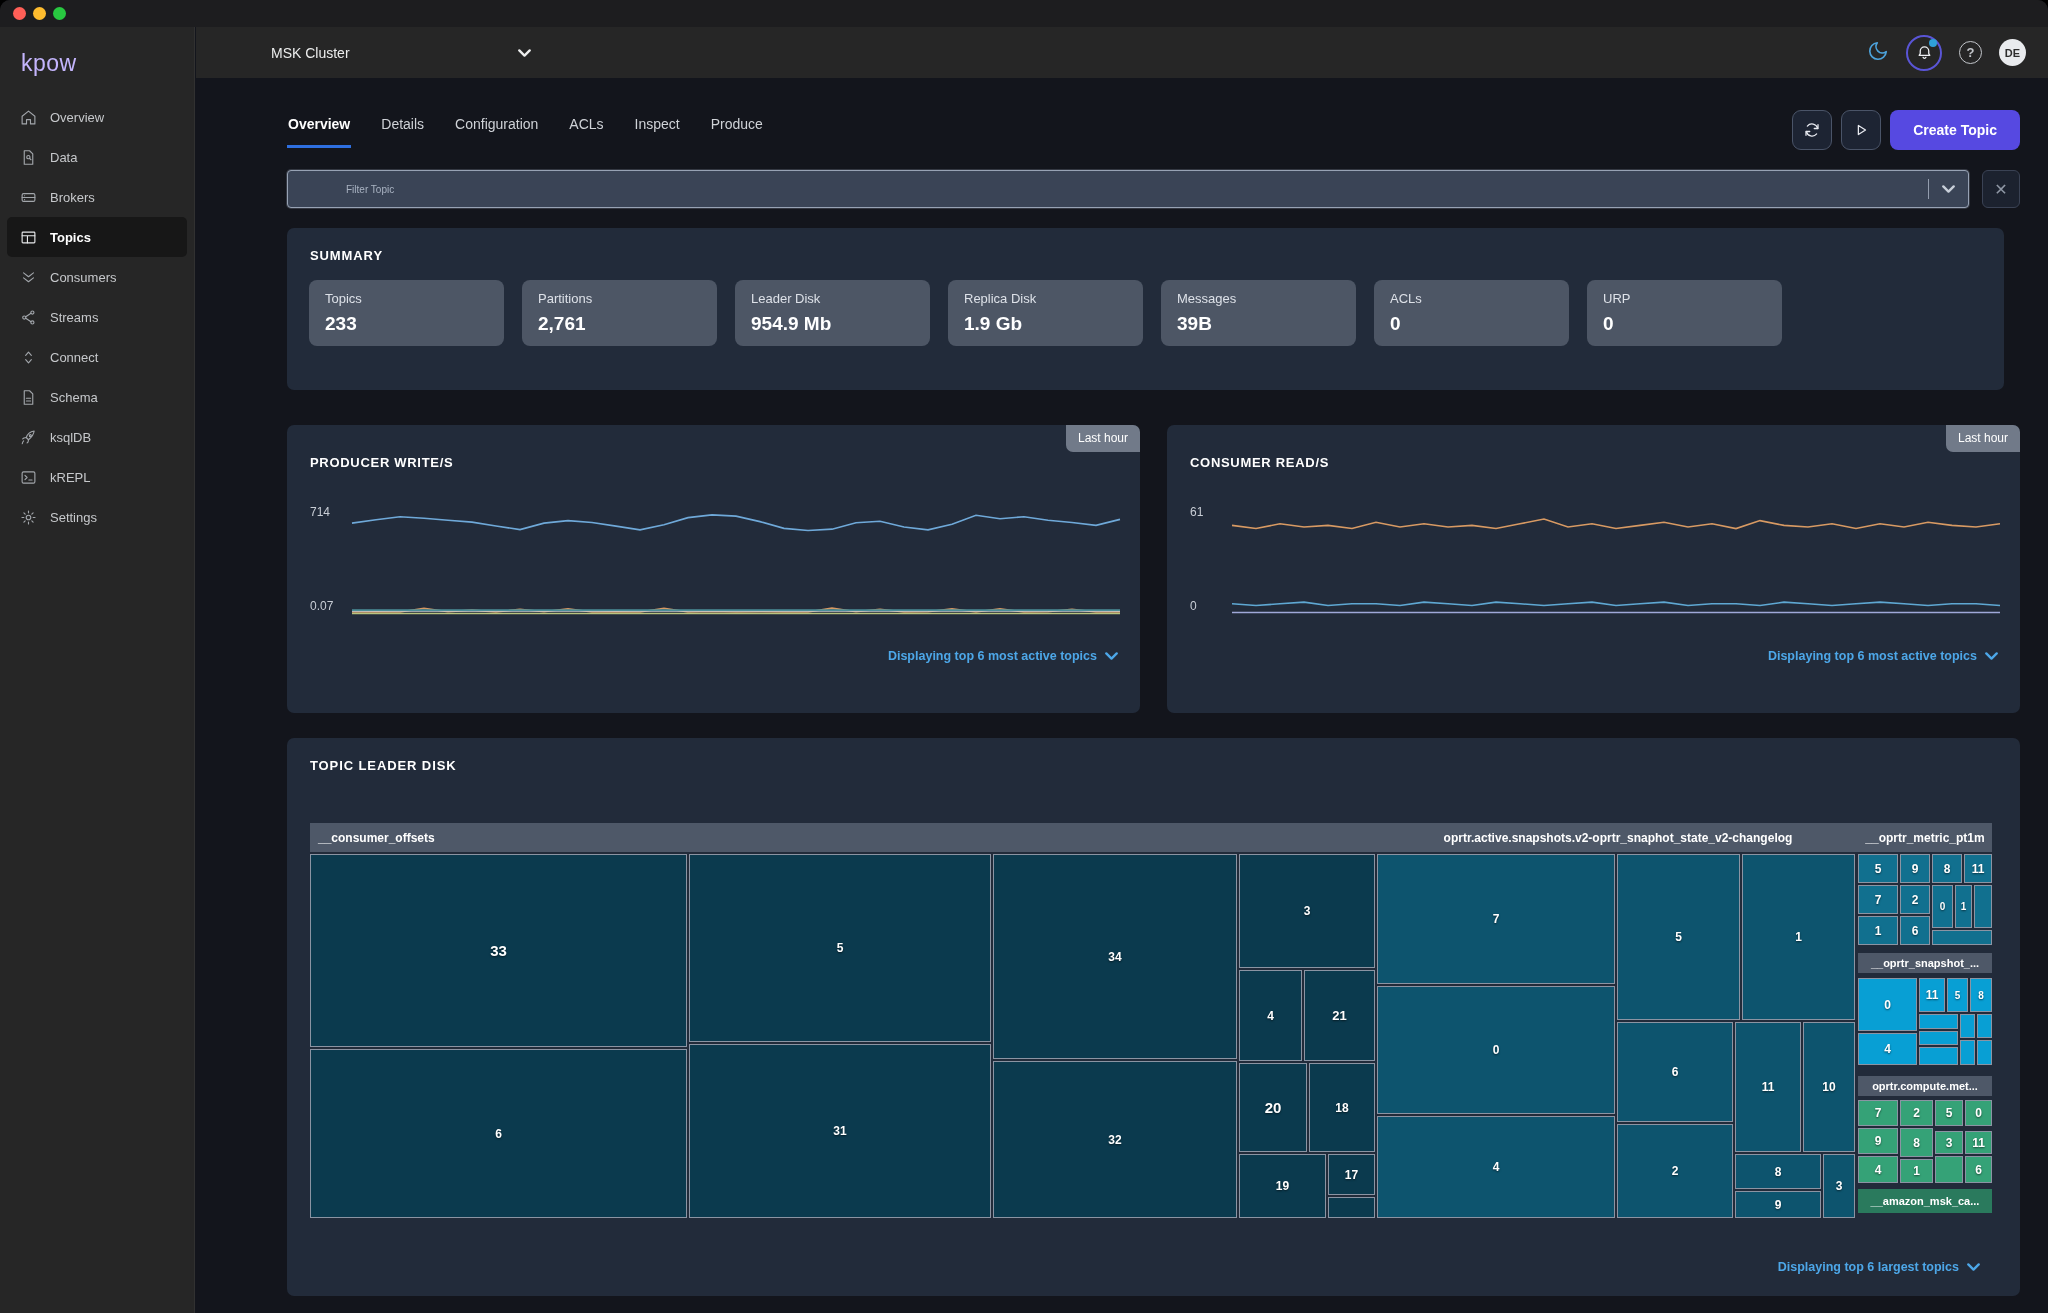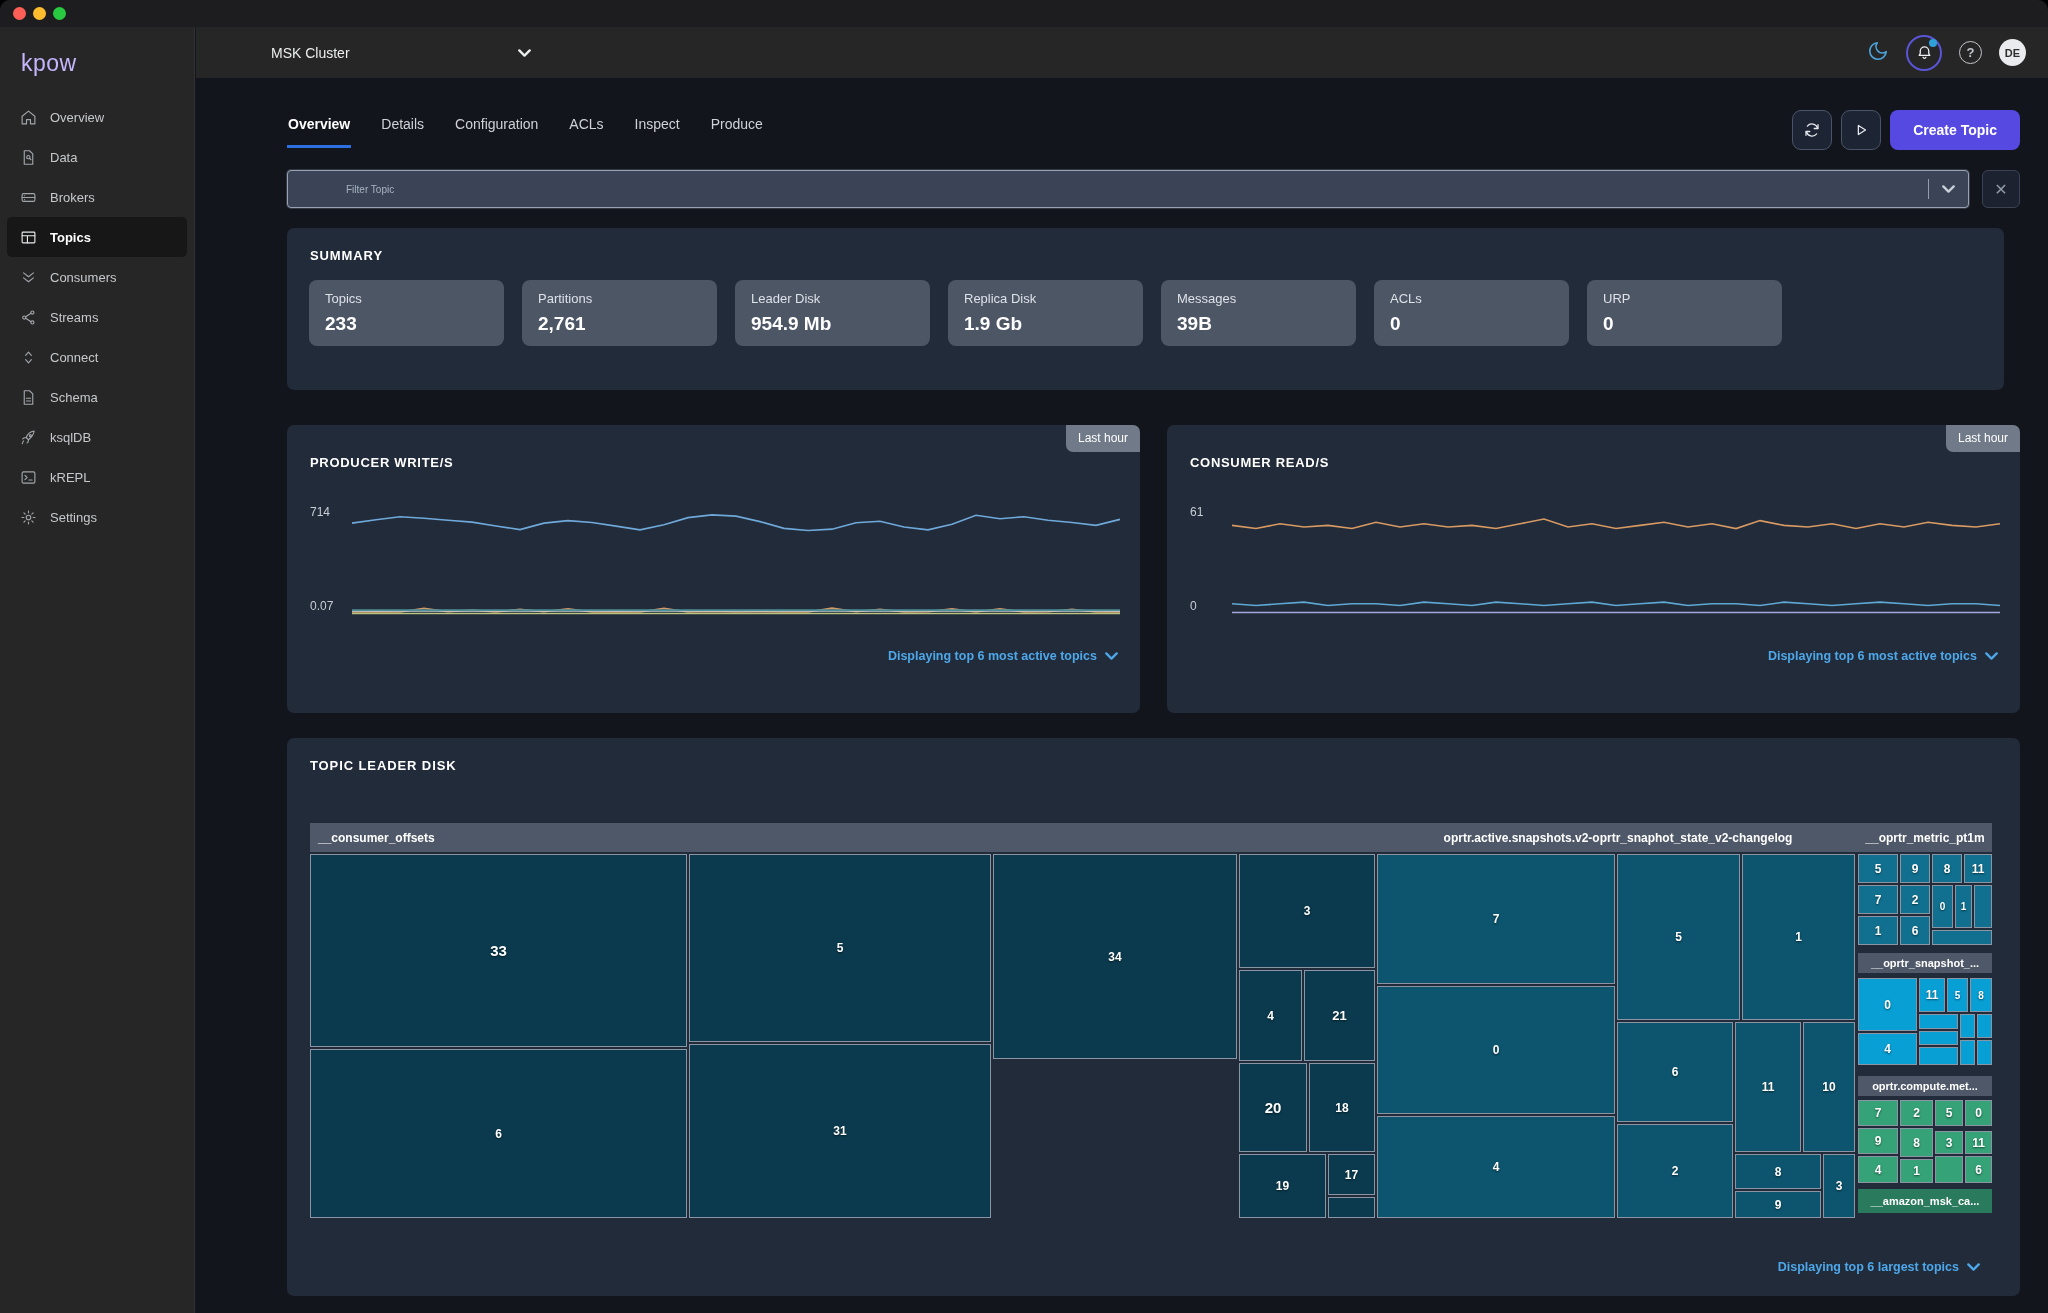--- a/index.html
+++ b/index.html
@@ -333,20 +333,21 @@
           <div class="tm-header" style="left: 1068px; top: 0px; width: 480px; height: 29px; background: rgb(78, 88, 104); justify-content: center;">oprtr.active.snapshots.v2-oprtr_snaphot_state_v2-changelog</div>
           <div class="tm-header" style="left: 1548px; top: 0px; width: 134px; height: 29px; background: rgb(78, 88, 104); justify-content: center;">__oprtr_metric_pt1m</div>
           <div class="tm-header" style="left: 1548px; top: 130px; width: 134px; height: 20px; background: rgb(78, 88, 104); justify-content: center; font-size: 11px;">__oprtr_snapshot_...</div>
           <div class="tm-header" style="left: 1548px; top: 253px; width: 134px; height: 20px; background: rgb(78, 88, 104); justify-content: center; font-size: 11px;">oprtr.compute.met...</div>
           <div class="tm-header" style="left: 1548px; top: 366px; width: 134px; height: 24px; background: rgb(42, 122, 93); justify-content: center; font-size: 11px;">__amazon_msk_ca...</div>
           <div class="tm-cell" style="left: 0px; top: 31px; width: 377px; height: 193px; background: rgb(11, 58, 78); font-size: 15px;">33</div>
           <div class="tm-cell" style="left: 0px; top: 226px; width: 377px; height: 169px; background: rgb(11, 58, 78); font-size: 12px;">6</div>
           <div class="tm-cell" style="left: 379px; top: 31px; width: 302px; height: 188px; background: rgb(11, 58, 78); font-size: 12px;">5</div>
           <div class="tm-cell" style="left: 379px; top: 221px; width: 302px; height: 174px; background: rgb(11, 58, 78); font-size: 12px;">31</div>
           <div class="tm-cell" style="left: 683px; top: 31px; width: 244px; height: 205px; background: rgb(11, 58, 78); font-size: 12px;">34</div>
+          <div class="tm-cell" style="left: 683px; top: 238px; width: 244px; height: 157px; background: rgb(11, 58, 78); font-size: 12px;">32</div>
           <div class="tm-cell" style="left: 929px; top: 31px; width: 136px; height: 114px; background: rgb(11, 58, 78); font-size: 12px;">3</div>
           <div class="tm-cell" style="left: 929px; top: 147px; width: 63px; height: 91px; background: rgb(11, 58, 78); font-size: 12px;">4</div>
           <div class="tm-cell" style="left: 994px; top: 147px; width: 71px; height: 91px; background: rgb(11, 58, 78); font-size: 13px;">21</div>
           <div class="tm-cell" style="left: 929px; top: 240px; width: 68px; height: 89px; background: rgb(11, 58, 78); font-size: 15px;">20</div>
           <div class="tm-cell" style="left: 999px; top: 240px; width: 66px; height: 89px; background: rgb(11, 58, 78); font-size: 12px;">18</div>
           <div class="tm-cell" style="left: 929px; top: 331px; width: 87px; height: 64px; background: rgb(11, 58, 78); font-size: 12px;">19</div>
           <div class="tm-cell" style="left: 1018px; top: 331px; width: 47px; height: 41px; background: rgb(11, 58, 78); font-size: 12px;">17</div>
           <div class="tm-cell" style="left: 1018px; top: 374px; width: 47px; height: 21px; background: rgb(11, 58, 78); font-size: 10px;"></div>
           <div class="tm-cell" style="left: 1067px; top: 31px; width: 238px; height: 130px; background: rgb(13, 84, 110); font-size: 12px;">7</div>
           <div class="tm-cell" style="left: 1067px; top: 163px; width: 238px; height: 128px; background: rgb(13, 84, 110); font-size: 12px;">0</div>

